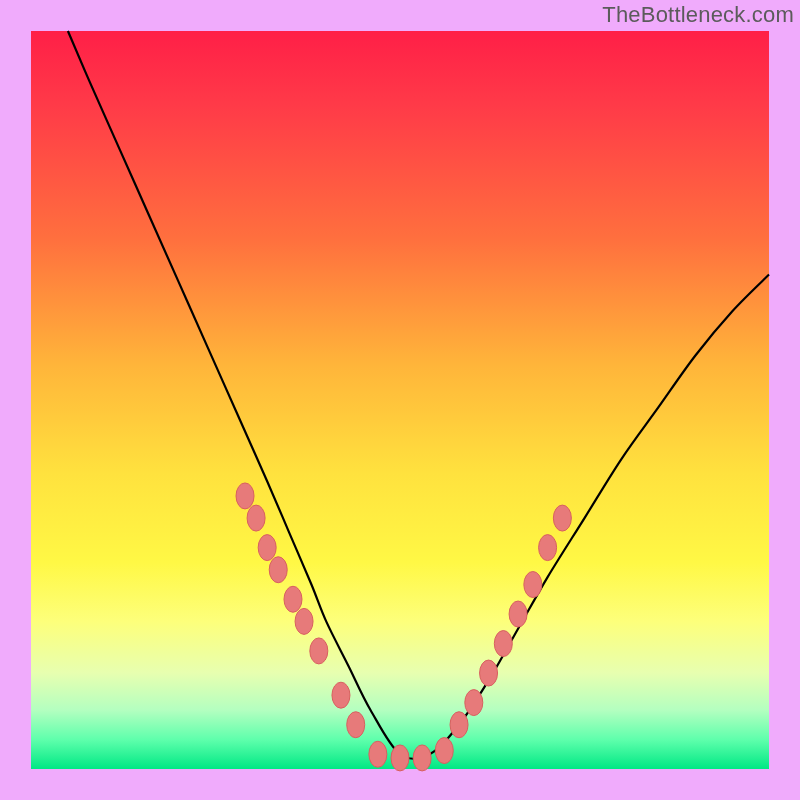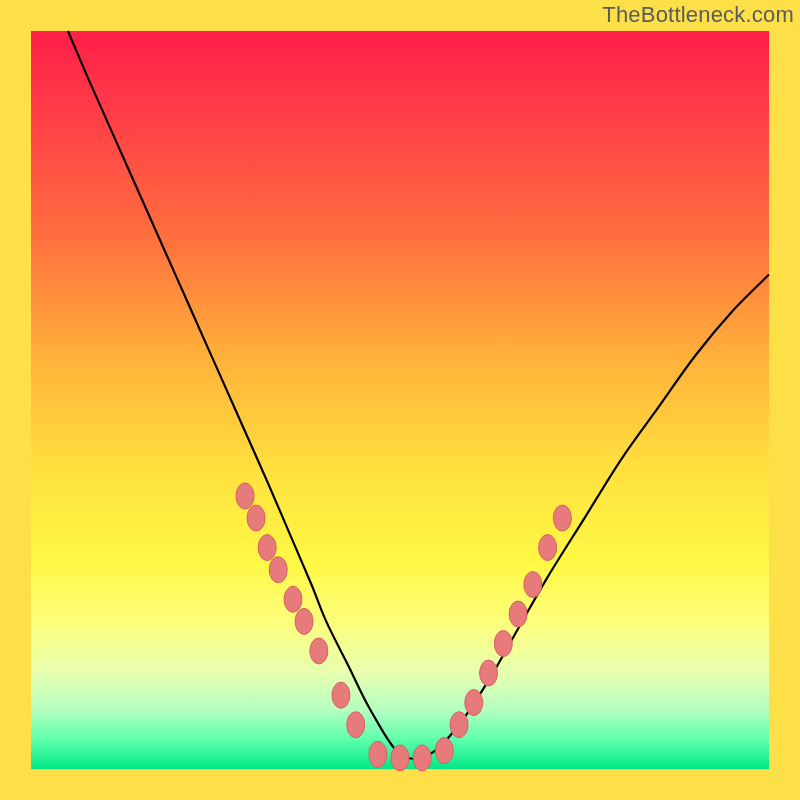--- a/index.html
+++ b/index.html
@@ -10,21 +10,21 @@
     background: #000;
     overflow: hidden;
     font-family: Arial, Helvetica, sans-serif;
   }
   .frame {
     position: absolute;
     left: 0;
     top: 0;
     width: 800px;
     height: 800px;
-    background: #fde047;
+    background: #f0abfc;
   }
   .plot {
     position: absolute;
     left: 31px;
     top: 31px;
     width: 738px;
     height: 738px;
     background: linear-gradient(
       to bottom,
       #ff1f47 0%,

